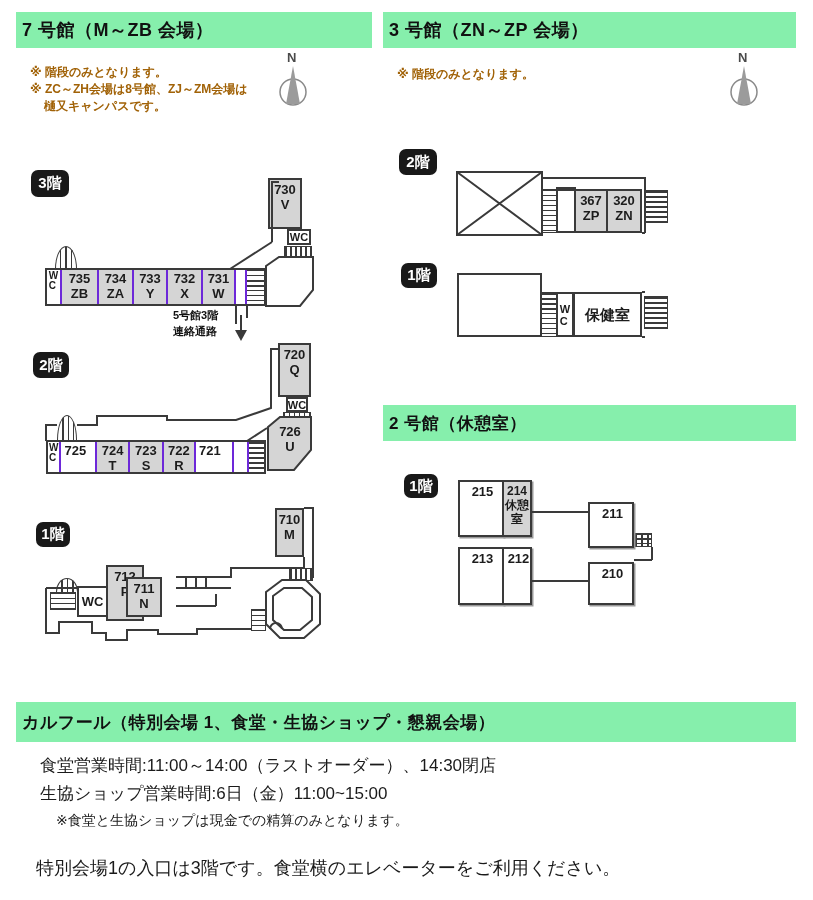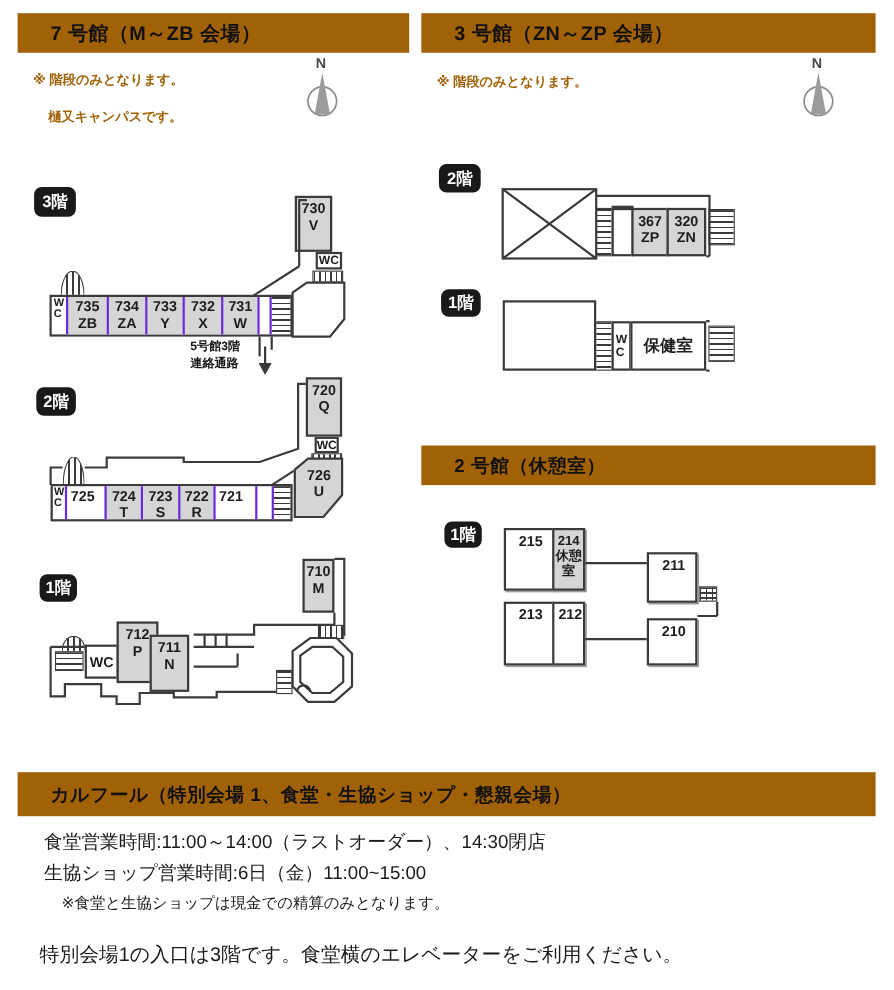--- a/index.html
+++ b/index.html
@@ -1,19 +1,19 @@
 <!DOCTYPE html>
 <html><head>
 <meta charset="utf-8">
 <style>
   html,body{margin:0;padding:0;background:#fff;}
   .page{position:relative;width:813px;height:900px;background:#fff;overflow:hidden;
         font-family:"Liberation Sans","DejaVu Sans",sans-serif;color:#1c1c1c;}
-  .bar{position:absolute;box-sizing:border-box;background:#a16207;display:flex;align-items:center;
-       padding-left:30px;font-weight:bold;font-size:18px;letter-spacing:.5px;color:#111;}
+  .bar{position:absolute;box-sizing:border-box;background:#86efac;display:flex;align-items:center;
+       padding-left:6px;font-weight:bold;font-size:18px;letter-spacing:.5px;color:#111;}
   .note{position:absolute;font-weight:bold;font-size:12px;line-height:17px;color:#a16207;}
   .badge{position:absolute;box-sizing:border-box;background:#191919;color:#fff;font-weight:bold;
          font-size:15px;border-radius:7px;display:flex;align-items:center;justify-content:center;}
   .nlab{position:absolute;font-weight:bold;font-size:13px;color:#4a4a4a;}
   
   .room{position:absolute;box-sizing:border-box;border:2px solid #3a3a3a;background:#fff;
         display:flex;flex-direction:column;align-items:center;justify-content:flex-start;
         font-weight:bold;font-size:13px;line-height:15px;z-index:3;}
   .room.gray{background:#d5d5d5;}
   .room .pad{margin-top:2px;}
@@ -56,20 +56,21 @@
     <span>7 号館（M～ZB 会場）</span>
   </div>
   <div class="bar" style="left:383px;top:12px;width:413px;height:36px">
     <span>3 号館（ZN～ZP 会場）</span>
   </div>
   <div class="bar" style="left:383px;top:405px;width:413px;height:36px;font-size:17px">
     <span>2 号館（休憩室）</span>
   </div>
 
   <div class="note" style="left:30px;top:64px">※ 階段のみとなります。</div>
+  <div class="note" style="left:30px;top:81px">※ ZC～ZH会場は8号館、ZJ～ZM会場は</div>
   <div class="note" style="left:44px;top:98px">樋又キャンパスです。</div>
   <div class="note" style="left:397px;top:66px">※ 階段のみとなります。</div>
 
   <div class="nlab" style="left:287px;top:50px">N</div>
   <div class="nlab" style="left:738px;top:50px">N</div>
 
   <div class="badge" style="left:31px;top:170px;width:38px;height:27px">3階</div>
   <div class="badge" style="left:33px;top:352px;width:36px;height:26px">2階</div>
   <div class="badge" style="left:36px;top:522px;width:34px;height:25px">1階</div>
   <div class="badge" style="left:399px;top:149px;width:38px;height:26px">2階</div>
@@ -163,21 +164,21 @@
 
   <div class="turret" style="left:56px;top:578px;width:22px;height:14px"></div>
   <div class="st-h" style="left:50px;top:592px;width:26px;height:18px"></div>
   <div class="room" style="left:77px;top:586px;width:31px;height:31px;justify-content:center">
     <span>WC</span>
   </div>
   <div class="room gray" style="left:106px;top:565px;width:38px;height:56px">
     <span class="pad">712</span>
       <span>P</span>
   </div>
-  <div class="room gray" style="left:136px;top:577px;width:36px;height:52px">
+  <div class="room gray" style="left:126px;top:577px;width:36px;height:40px">
     <span class="pad">711</span>
       <span>N</span>
   </div>
   <div class="room gray" style="left:275px;top:508px;width:29px;height:49px">
     <span class="pad">710</span>
       <span>M</span>
   </div>
   <div class="st-v" style="left:289px;top:568px;width:24px;height:13px"></div>
   <div class="st-h" style="left:251px;top:609px;width:15px;height:22px"></div>
 

